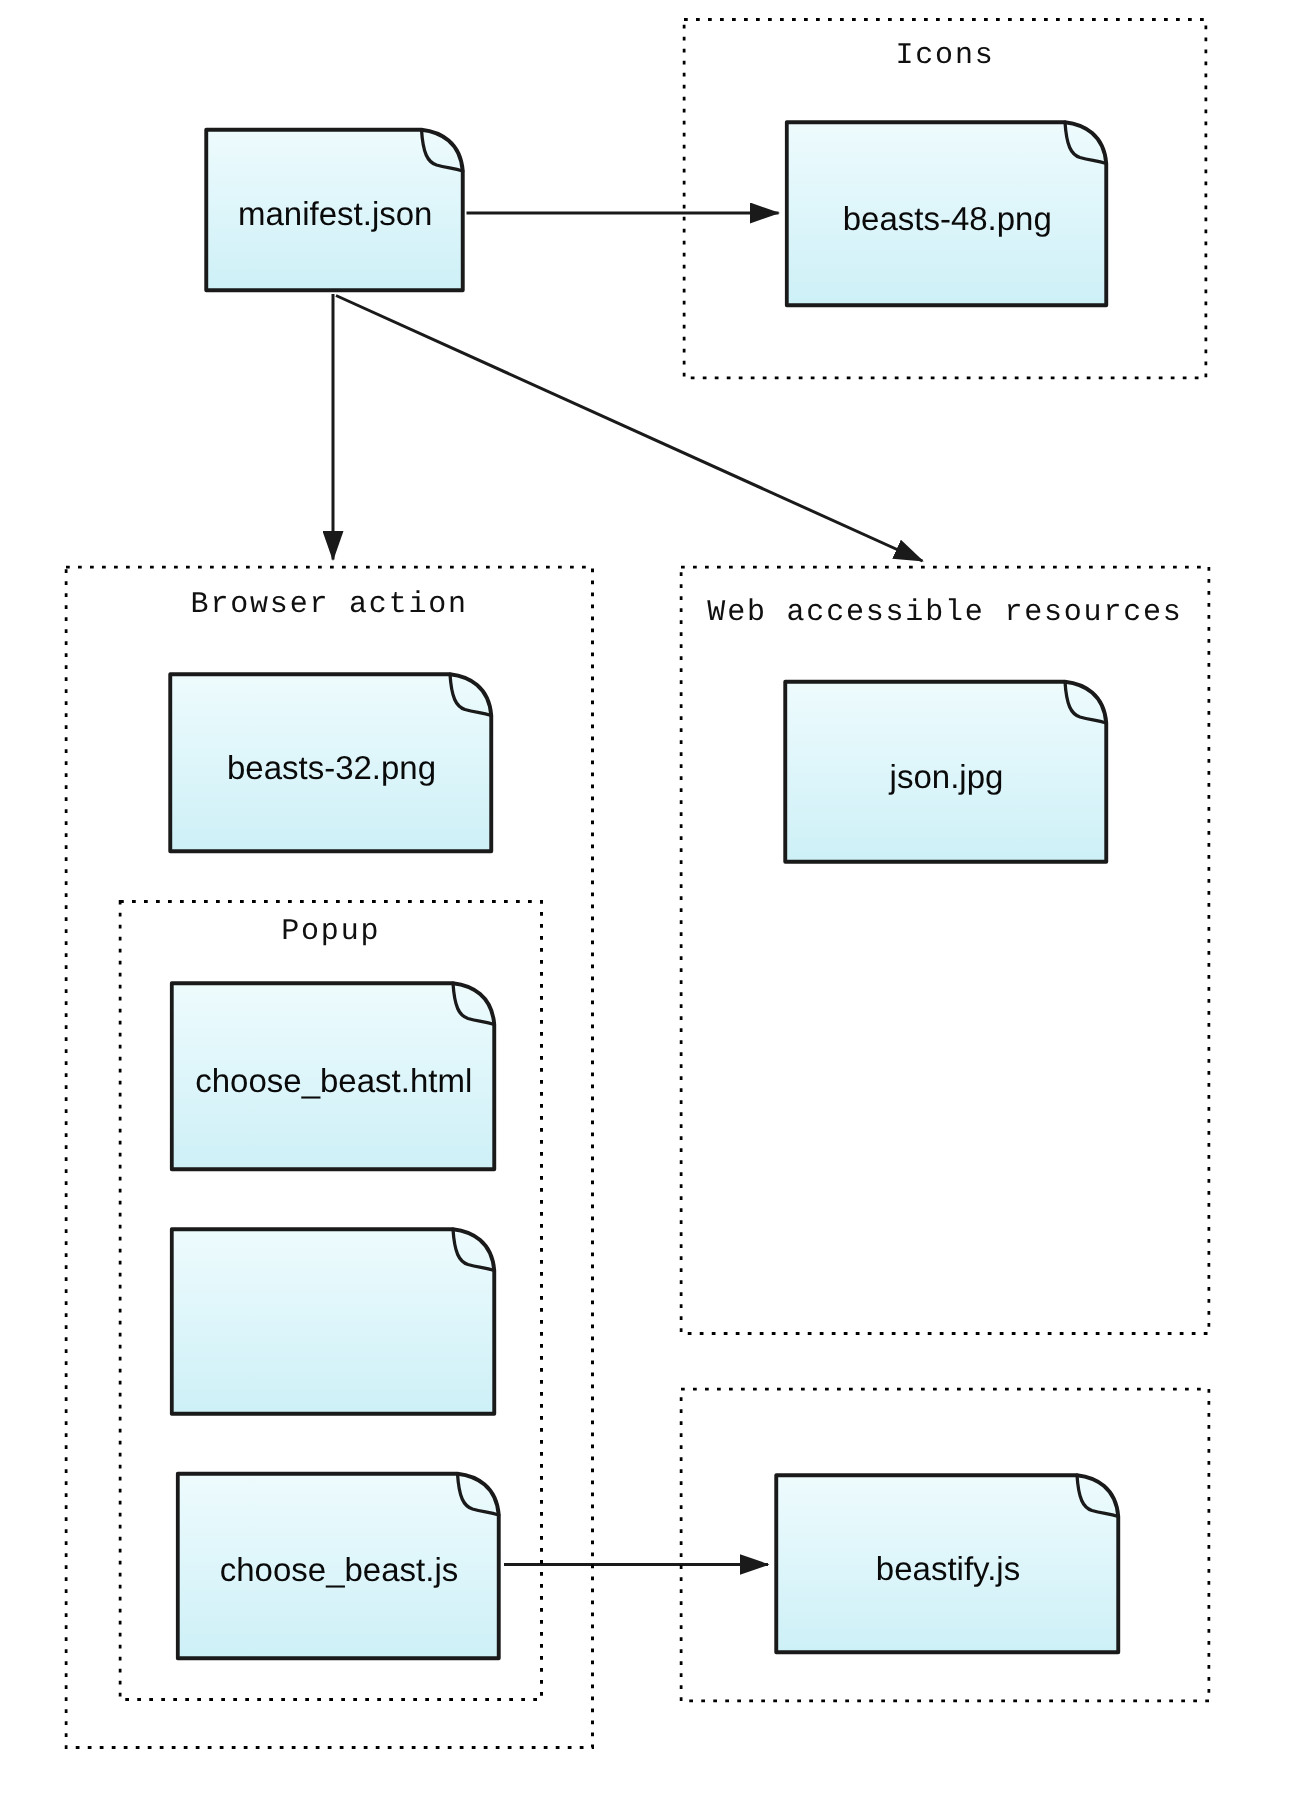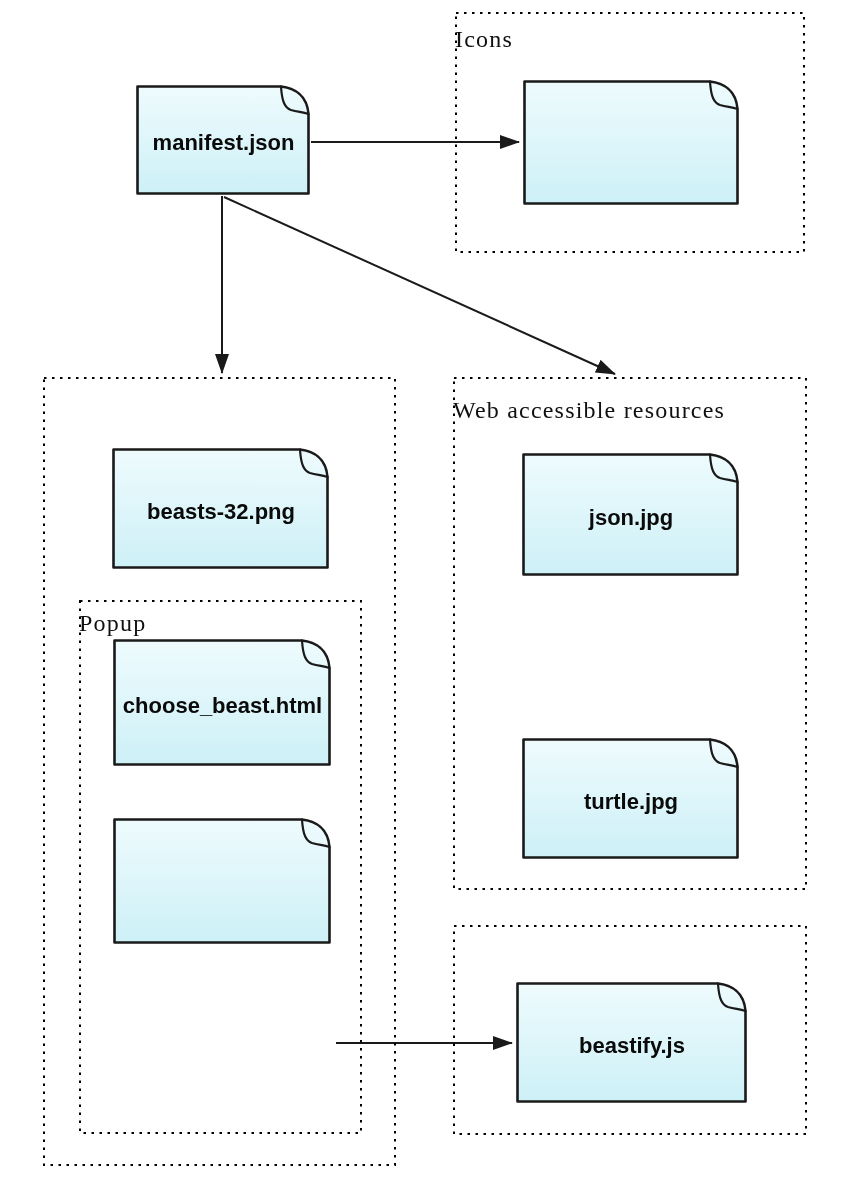--- a/index.html
+++ b/index.html
@@ -20,35 +20,35 @@
   }
   .arrow-layer{
     position:absolute;left:0;top:0;width:860px;height:1200px;
     pointer-events:none;
   }
   .arrow-line{stroke:var(--arrow);stroke-width:2;fill:none;}
   .group{position:absolute;}
   .group-rect-svg{position:absolute;left:0;top:0;}
   .group-rect{fill:none;stroke:var(--group-border);stroke-width:2;stroke-dasharray:2.5 5.5;}
   .group-title{
-    position:absolute;left:0;right:0;text-align:left;
-    font-family:Liberation Serif, serif;
-    font-size:24px;letter-spacing:1.2px;color:var(--title);
+    position:absolute;left:0;right:0;text-align:center;
+    font-family:Liberation Mono, monospace;
+    font-size:20px;letter-spacing:1.2px;color:var(--title);
     white-space:nowrap;
   }
   .doc{
     position:absolute;
     display:flex;align-items:center;justify-content:center;
   }
   .doc-shape{position:absolute;left:0;top:0;}
   .doc-body{fill:url(#docGrad);stroke:var(--doc-border);stroke-width:2.6;stroke-linejoin:round;}
   .doc-fold{fill:none;stroke:var(--doc-border);stroke-width:2.2;stroke-linecap:round;}
   .doc-label{
     position:relative;z-index:2;
-    font-weight:bold;font-size:22px;color:var(--label);
+    font-weight:normal;font-size:22px;color:var(--label);
     white-space:nowrap;padding-top:6px;
   }
 </style>
 </head>
 <body>
 
 <div class="canvas">
 
   <svg width="0" height="0" style="position:absolute" aria-hidden="true">
     <defs>
@@ -73,20 +73,21 @@
       <svg width="350" height="241" class="group-rect-svg">
         <rect x="1" y="1" width="348" height="239" class="group-rect"></rect>
       </svg>
     <div class="group-title" style="top:14px">Icons</div>
   </div>
 
   <div class="group" style="left:43px;top:377px;width:353px;height:789px">
       <svg width="353" height="789" class="group-rect-svg">
         <rect x="1" y="1" width="351" height="787" class="group-rect"></rect>
       </svg>
+    <div class="group-title" style="top:15px">Browser action</div>
   </div>
 
   <div class="group" style="left:79px;top:600px;width:283px;height:534px">
       <svg width="283" height="534" class="group-rect-svg">
         <rect x="1" y="1" width="281" height="532" class="group-rect"></rect>
       </svg>
     <div class="group-title" style="top:10px">Popup</div>
   </div>
 
   <div class="group" style="left:453px;top:377px;width:354px;height:513px">
@@ -108,62 +109,63 @@
         <path class="doc-fold" d="M145,2.5 C146,18 149,24 155,26 C162,28 166,28 172.5,30"></path>
       </svg>
     <span class="doc-label">manifest.json</span>
   </div>
 
   <div class="doc" style="left:523px;top:79px;width:217px;height:127px">
       <svg width="217" height="127" class="doc-shape">
         <path class="doc-body" d="M1.5,2.5 L187,2.5 C200,4 213,11 214.5,30 L214.5,124.5 L1.5,124.5 Z"></path>
         <path class="doc-fold" d="M187,2.5 C188,18 191,24 197,26 C204,28 208,28 214.5,30"></path>
       </svg>
+    <span class="doc-label">beasts-48.png</span>
   </div>
 
   <div class="doc" style="left:112px;top:447px;width:218px;height:123px">
       <svg width="218" height="123" class="doc-shape">
         <path class="doc-body" d="M1.5,2.5 L188,2.5 C201,4 214,11 215.5,30 L215.5,120.5 L1.5,120.5 Z"></path>
         <path class="doc-fold" d="M188,2.5 C189,18 192,24 198,26 C205,28 209,28 215.5,30"></path>
       </svg>
     <span class="doc-label">beasts-32.png</span>
   </div>
 
-  <div class="doc" style="left:113px;top:638px;width:219px;height:129px">
+  <div class="doc" style="left:113px;top:653px;width:219px;height:129px">
       <svg width="219" height="129" class="doc-shape">
         <path class="doc-body" d="M1.5,2.5 L189,2.5 C202,4 215,11 216.5,30 L216.5,126.5 L1.5,126.5 Z"></path>
         <path class="doc-fold" d="M189,2.5 C190,18 193,24 199,26 C206,28 210,28 216.5,30"></path>
       </svg>
     <span class="doc-label">choose_beast.html</span>
   </div>
 
   <div class="doc" style="left:113px;top:817px;width:219px;height:128px">
       <svg width="219" height="128" class="doc-shape">
         <path class="doc-body" d="M1.5,2.5 L189,2.5 C202,4 215,11 216.5,30 L216.5,125.5 L1.5,125.5 Z"></path>
         <path class="doc-fold" d="M189,2.5 C190,18 193,24 199,26 C206,28 210,28 216.5,30"></path>
       </svg>
   </div>
 
+  <div class="doc" style="left:117px;top:980px;width:218px;height:128px">
+      <svg width="218" height="128" class="doc-shape">
+        <path class="doc-body" d="M1.5,2.5 L188,2.5 C201,4 214,11 215.5,30 L215.5,125.5 L1.5,125.5 Z"></path>
+        <path class="doc-fold" d="M188,2.5 C189,18 192,24 198,26 C205,28 209,28 215.5,30"></path>
+      </svg>
+    <span class="doc-label">choose_beast.js</span>
+  </div>
 
   <div class="doc" style="left:522px;top:452px;width:218px;height:125px">
       <svg width="218" height="125" class="doc-shape">
         <path class="doc-body" d="M1.5,2.5 L188,2.5 C201,4 214,11 215.5,30 L215.5,122.5 L1.5,122.5 Z"></path>
         <path class="doc-fold" d="M188,2.5 C189,18 192,24 198,26 C205,28 209,28 215.5,30"></path>
       </svg>
     <span class="doc-label">json.jpg</span>
   </div>
 
 
-  <div class="doc" style="left:522px;top:737px;width:218px;height:123px">
-      <svg width="218" height="123" class="doc-shape">
-        <path class="doc-body" d="M1.5,2.5 L188,2.5 C201,4 214,11 215.5,30 L215.5,120.5 L1.5,120.5 Z"></path>
-        <path class="doc-fold" d="M188,2.5 C189,18 192,24 198,26 C205,28 209,28 215.5,30"></path>
-      </svg>
-    <span class="doc-label">turtle.jpg</span>
-  </div>
 
   <div class="doc" style="left:516px;top:981px;width:232px;height:123px">
       <svg width="232" height="123" class="doc-shape">
         <path class="doc-body" d="M1.5,2.5 L202,2.5 C215,4 228,11 229.5,30 L229.5,120.5 L1.5,120.5 Z"></path>
         <path class="doc-fold" d="M202,2.5 C203,18 206,24 212,26 C219,28 223,28 229.5,30"></path>
       </svg>
     <span class="doc-label">beastify.js</span>
   </div>
 
 </div>

